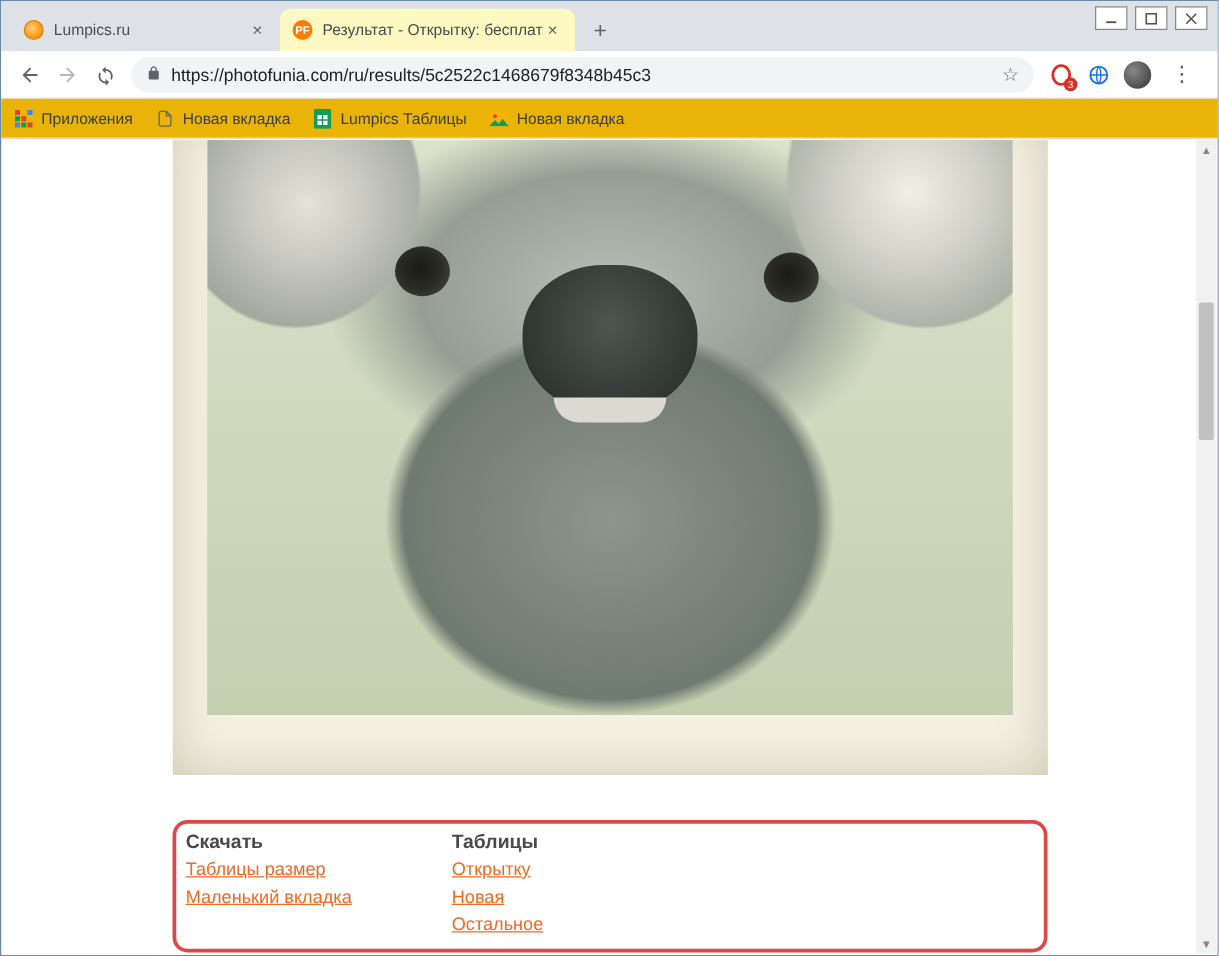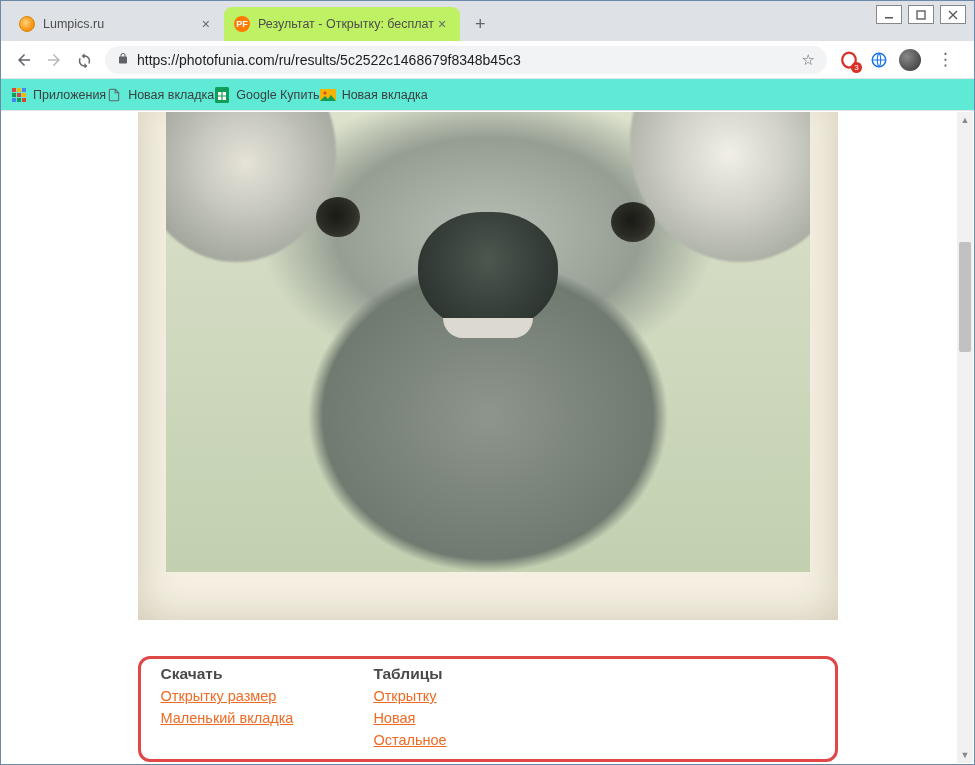--- a/index.html
+++ b/index.html
@@ -6,39 +6,39 @@
 body { font-family: "Segoe UI", Arial, sans-serif; background: #fff; width: 975px; height: 765px; overflow: hidden; position: relative; }
 
 
 .window-frame { width: 975px; height: 765px; border: 1px solid #6b8aa8; position: relative; }
 .window-controls { position: absolute; top: 4px; right: 8px; display: flex; gap: 6px; z-index: 100; }
 .win-btn { width: 26px; height: 19px; background: #fff; border: 1px solid #888; font-size: 11px; display: flex; align-items: center; justify-content: center; cursor: pointer; color: #555; }
 
 
 .tab-strip { height: 40px; background: #dee1e6; display: flex; align-items: flex-end; padding: 6px 8px 0 8px; gap: 0; }
 .tab { height: 34px; background: #dee1e6; border-radius: 8px 8px 0 0; display: flex; align-items: center; padding: 0 10px; min-width: 215px; font-size: 12.5px; color: #4d4d4d; position: relative; text-align: center; }
-.tab.active { background: #bef264; }
+.tab.active { background: #fef9c3; }
 .tab .favicon { width: 16px; height: 16px; margin-right: 8px; border-radius: 50%; flex-shrink: 0; }
 .tab .close { margin-left: auto; font-size: 14px; color: #666; cursor: pointer; padding: 0 4px; }
 .new-tab { width: 28px; height: 28px; display: flex; align-items: center; justify-content: center; font-size: 18px; color: #5f6368; cursor: pointer; margin-left: 6px; margin-bottom: 3px; }
 
 
 .toolbar { height: 38px; background: #fff; display: flex; align-items: center; padding: 0 8px; border-bottom: 1px solid #e4e4e4; }
 .nav-btn { width: 30px; height: 30px; display: flex; align-items: center; justify-content: center; color: #5f6368; cursor: pointer; border-radius: 50%; }
 .addr-bar { flex: 1; height: 28px; background: #f1f3f4; border-radius: 14px; display: flex; align-items: center; padding: 0 12px; margin: 12px 6px; font-size: 14px; color: #202124; }
 .addr-bar .lock { color: #5f6368; margin-right: 8px; font-size: 12px; }
 .addr-bar .star { margin-left: auto; color: #5f6368; font-size: 15px; }
 .ext-icons { display: flex; align-items: center; gap: 10px; padding: 0 6px; }
 .ext-ico { width: 20px; height: 20px; display: flex; align-items: center; justify-content: center; position: relative; cursor: pointer; }
 .ext-ico .badge { position: absolute; bottom: -3px; right: -3px; background: #d93025; color: #fff; font-size: 8px; width: 11px; height: 11px; border-radius: 50%; display: flex; align-items: center; justify-content: center; }
 .avatar { width: 22px; height: 22px; border-radius: 50%; background: radial-gradient(circle at 35% 35%, #888 0%, #333 100%); cursor: pointer; }
 .menu-dots { font-size: 17px; color: #5f6368; cursor: pointer; padding: 0 6px; }
 
 
-.bookmarks { height: 32px; background: #5eead4; display: flex; align-items: center; padding: 0 10px; border-bottom: 1px solid #e4e4e4; font-size: 12.5px; color: #3c4043; }
+.bookmarks { height: 32px; background: #eab308; display: flex; align-items: center; padding: 0 10px; border-bottom: 1px solid #e4e4e4; font-size: 12.5px; color: #3c4043; gap: 18px; }
 .bm-item { display: flex; align-items: center; gap: 6px; cursor: pointer; }
 .bm-ico { width: 16px; height: 16px; display: flex; align-items: center; justify-content: center; }
 
 
 .content { position: absolute; left: 1px; right: 1px; top: 111px; bottom: 1px; overflow: hidden; background: #fff; }
 .scroll-track { position: absolute; right: 0; top: 0; bottom: 0; width: 16px; background: #f1f1f1; }
 .scroll-thumb { position: absolute; left: 2px; right: 2px; top: 130px; height: 110px; background: #c1c1c1; border-radius: 2px; }
 .scroll-arrow { position: absolute; left: 0; right: 0; height: 16px; font-size: 9px; color: #888; display: flex; align-items: center; justify-content: center; }
 
 
@@ -53,21 +53,21 @@
 }
 .koala-ear-l { position:absolute; width:200px; height:220px; left:-30px; top:-10px; background:radial-gradient(circle at 55% 55%, #e6e3d8 0%, #c7c8bf 30%, #9a9f96 70%); border-radius:50%; filter: blur(1px); }
 .koala-ear-r { position:absolute; width:220px; height:240px; right:-40px; top:-30px; background:radial-gradient(circle at 45% 55%, #f1efe6 0%, #d3d3ca 30%, #a2a79c 70%); border-radius:50%; filter: blur(1px); }
 .koala-nose { position:absolute; width:140px; height:120px; left:50%; top:160px; margin-left:-70px; background:radial-gradient(ellipse at 50% 40%, #4e5650 0%, #333b36 60%, #232a25 100%); border-radius:48% 48% 52% 52%; }
 .koala-nose::after { content:""; position:absolute; left:25px; bottom:-6px; width:90px; height:20px; background:#dcdad0; border-radius:0 0 50px 50px; }
 .koala-eye-l { position:absolute; width:44px; height:40px; left:150px; top:145px; background:radial-gradient(circle at 45% 45%, #1a1a16 0%, #2a2b24 50%, #4b4f41 100%); border-radius:50%; }
 .koala-eye-r { position:absolute; width:44px; height:40px; right:155px; top:150px; background:radial-gradient(circle at 45% 45%, #1a1a16 0%, #2a2b24 50%, #4b4f41 100%); border-radius:50%; }
 
 
 .options-zone { margin: 16px auto 0; width: 700px; position: relative; }
-.options-highlight { border: 3px solid #e04848; border-radius: 12px; padding: 6px 20px 8px; display: flex; gap: 80px; }
+.options-highlight { border: 3px solid #e04848; border-radius: 12px; padding: 6px 8px 8px; display: flex; gap: 80px; }
 .opt-col { }
 .opt-title { font-weight: 700; font-size: 15.5px; color: #4a4a4a; margin-bottom: 2px; }
 .opt-link { display: block; color: #ef6a23; text-decoration: underline; font-size: 14.5px; line-height: 22px; cursor: pointer; }
 
 
 .fav-orange { background: radial-gradient(circle at 40% 40%, #ffd27a 0%, #ff9d1e 55%, #e67e00 100%); border: 0.5px solid #d68400; }
 .fav-pf { background: #ff7b00; color: #fff; font-size: 9px; font-weight: bold; display: flex; align-items: center; justify-content: center; border-radius: 2px; }
 .apps-ico svg rect{ }
 </style>
 </head>
@@ -177,21 +177,21 @@
       <span>Новая вкладка</span>
     </div>
     <div class="bm-item">
       <span class="bm-ico">
         <svg width="14" height="16" viewBox="0 0 14 16">
             <rect width="14" height="16" rx="1.5" fill="#0f9d58"></rect>
             <rect x="3" y="5" width="8" height="8" fill="#fff"></rect>
             <path d="M3 9h8M7 5v8" stroke="#0f9d58" stroke-width="1.2"></path>
           </svg>
       </span>
-      <span>Google Купить</span>
+      <span>Lumpics Таблицы</span>
     </div>
     <div class="bm-item">
       <span class="bm-ico">
         <svg width="16" height="12" viewBox="0 0 16 12">
             <rect width="16" height="12" fill="#f4b400"></rect>
             <circle cx="5" cy="4" r="1.6" fill="#db4437"></circle>
             <path d="M0 12l5-5 3 3 3-4 5 6z" fill="#0f9d58"></path>
           </svg>
       </span>
       <span>Новая вкладка</span>
@@ -210,21 +210,21 @@
             <div class="koala-eye-r"></div>
             <div class="koala-nose"></div>
           </div>
         </div>
       </div>
 
       <div class="options-zone">
         <div class="options-highlight">
           <div class="opt-col">
             <div class="opt-title">Скачать</div>
-            <a class="opt-link">Открытку размер</a>
+            <a class="opt-link">Таблицы размер</a>
             <a class="opt-link">Маленький вкладка</a>
           </div>
           <div class="opt-col">
             <div class="opt-title">Таблицы</div>
             <a class="opt-link">Открытку</a>
             <a class="opt-link">Новая</a>
             <a class="opt-link">Остальное</a>
           </div>
         </div>
       </div>

